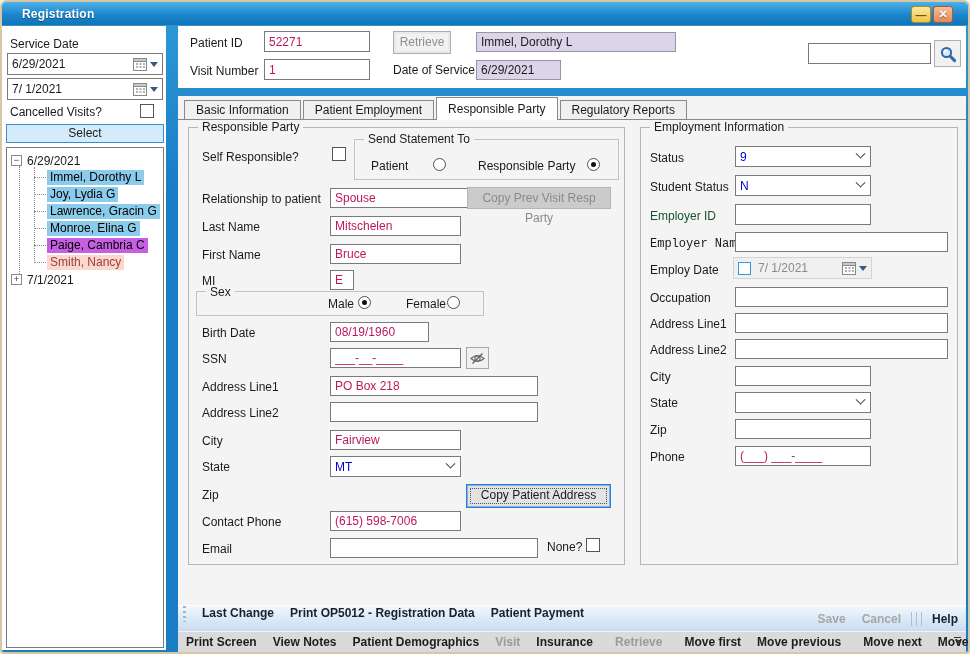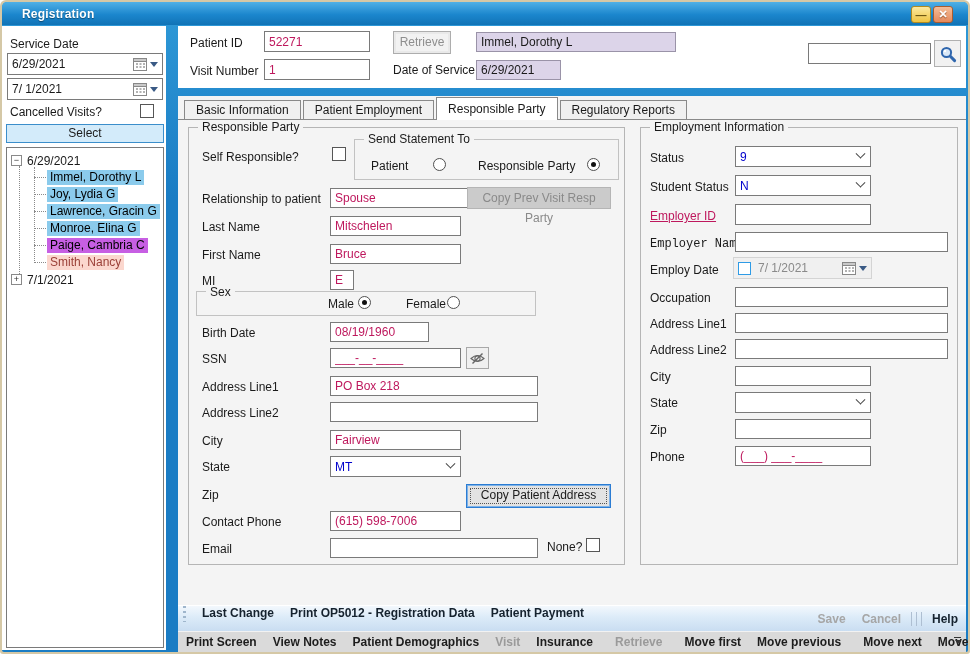--- a/index.html
+++ b/index.html
@@ -73,21 +73,21 @@
   .radio.checked::after { content:""; position:absolute; inset:3px; background:#111; border-radius:50%; }
   .combo { position:absolute; height:21px; border:1px solid #7a7a7a; background:#fff; display:flex;
     align-items:center; padding:0 6px 0 4px; color:#0000cc; }
   .combo .chev { margin-left:auto; width:7px; height:7px; border-right:1.4px solid #444; border-bottom:1.4px solid #444;
     transform:rotate(45deg) translate(-2px,-2px); }
   .btn-gray-disabled { background:#cbcbcb; border:1px solid #b5b5b5; color:#8a8a8a; line-height:20px; }
   .btn-focused { background:#e3e3e3; border:1px solid #2b7cd3; box-shadow:0 0 0 1px #7db2e8 inset; line-height:21px; }
   .btn-focused::after { content:""; position:absolute; inset:3px; border:1px dotted #555; }
   .eye-btn { left:466px; top:347px; width:23px; height:22px; display:flex; align-items:center; justify-content:center;
     background:#f0f0f0; border:1px solid #a8a8a8; }
-  .link { color:#be185d; text-decoration:underline; cursor:pointer; }
+  .link { color:#14532d; cursor:pointer; }
   .employ-date { position:absolute; left:733px; top:257px; width:139px; height:22px; background:#f0f0f0;
     border:1px solid #d4d4d4; display:flex; align-items:center; padding:0 4px; }
   .employ-date .cb { width:13px; height:13px; background:#fff; border:1px solid #2e9be6; margin-right:7px; }
   .employ-date .dtxt { color:#8a8a8a; flex:1; }
 
   
   .toolbar { position:absolute; left:178px; top:605px; width:788px; height:26px;
     background:linear-gradient(#f3f8fd,#dcebf8 45%,#c9ddf1); border-top:1px solid #fff;
     display:flex; color:#15222e; font-weight:bold; }
   .toolbar::before { content:""; width:3px; height:16px; margin:0 8px 0 5px;
@@ -226,21 +226,21 @@
   <input class="tinput" style="left: 330px; top: 188px; width: 141px; height: 20px;" value="Spouse">
   <div class="btn btn-gray-disabled" style="left:467px; top:187px; width:144px; height:22px;">Copy Prev Visit Resp Party</div>
 
   <span class="lbl" style="left:202px; top:220px;">Last Name</span>
   <input class="tinput" style="left: 330px; top: 216px; width: 131px; height: 20px;" value="Mitschelen">
   <span class="lbl" style="left:202px; top:248px;">First Name</span>
   <input class="tinput" style="left: 330px; top: 244px; width: 131px; height: 20px;" value="Bruce">
   <span class="lbl" style="left:202px; top:274px;">MI</span>
   <input class="tinput" style="left: 330px; top: 270px; width: 24px; height: 20px;" value="E">
 
-  <div class="groupbox" style="left:196px; top:291px; width:340px; height:25px; border-color:#c2c2c2;">
+  <div class="groupbox" style="left:196px; top:291px; width:288px; height:25px; border-color:#c2c2c2;">
     <span class="gb-legend" style="top:-7px;">Sex</span>
   </div>
   <span class="lbl" style="left:328px; top:297px;">Male</span>
   <span class="radio checked" style="left:358px; top:296px;"></span>
   <span class="lbl" style="left:406px; top:297px;">Female</span>
   <span class="radio" style="left:447px; top:296px;"></span>
 
   <span class="lbl" style="left:202px; top:326px;">Birth Date</span>
   <input class="tinput" style="left: 330px; top: 322px; width: 99px; height: 20px;" value="08/19/1960">
 

